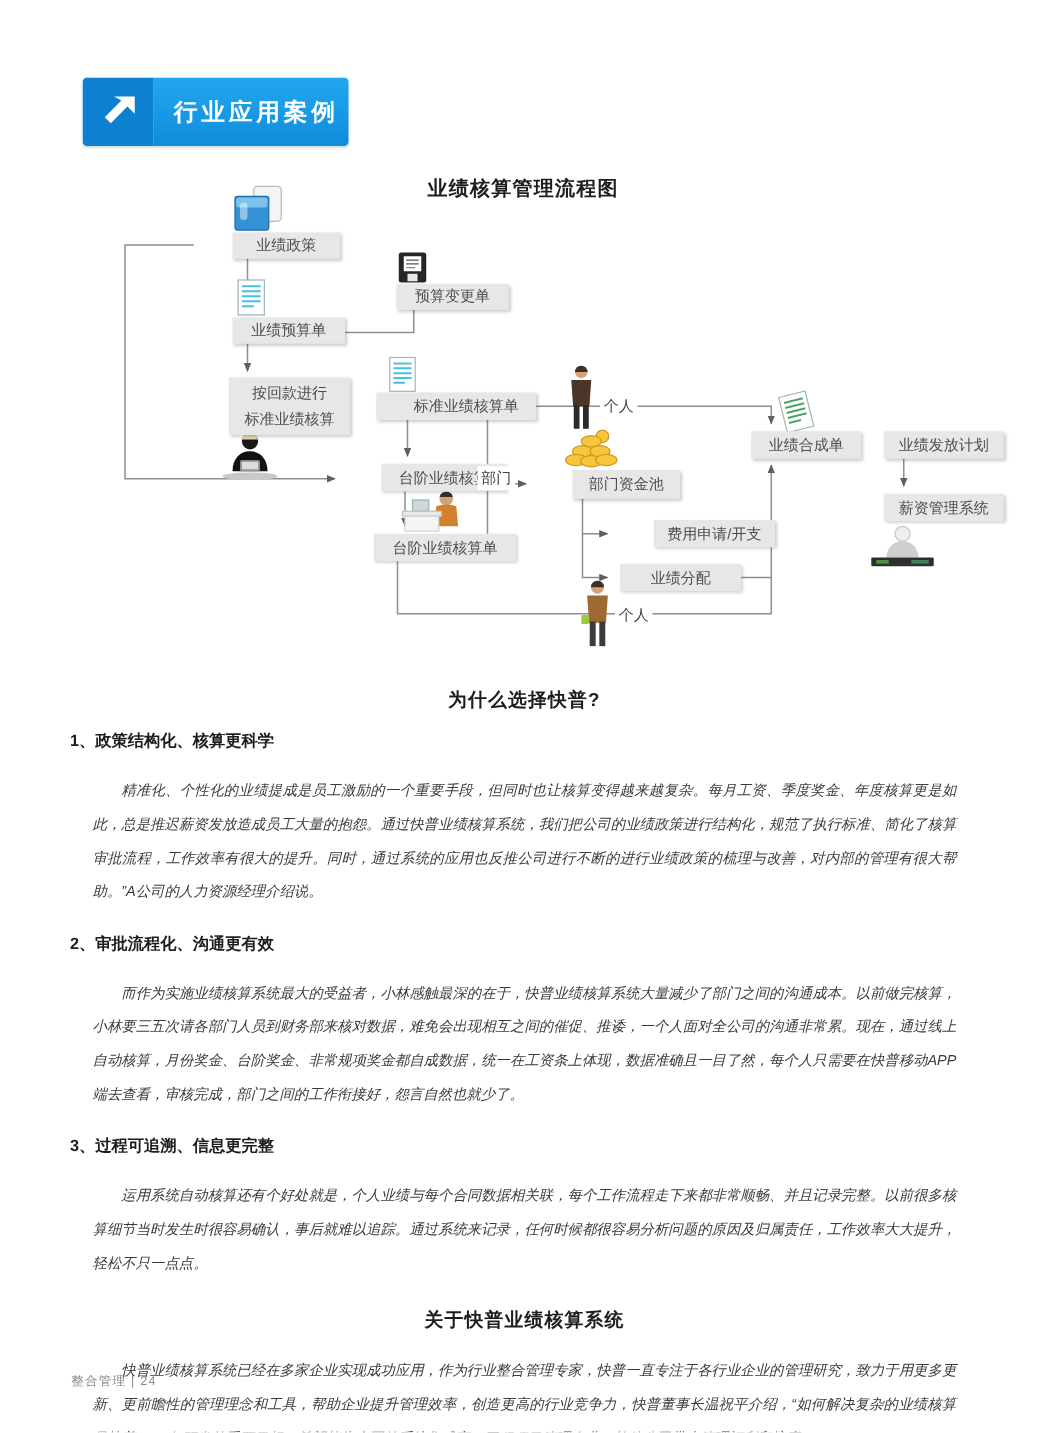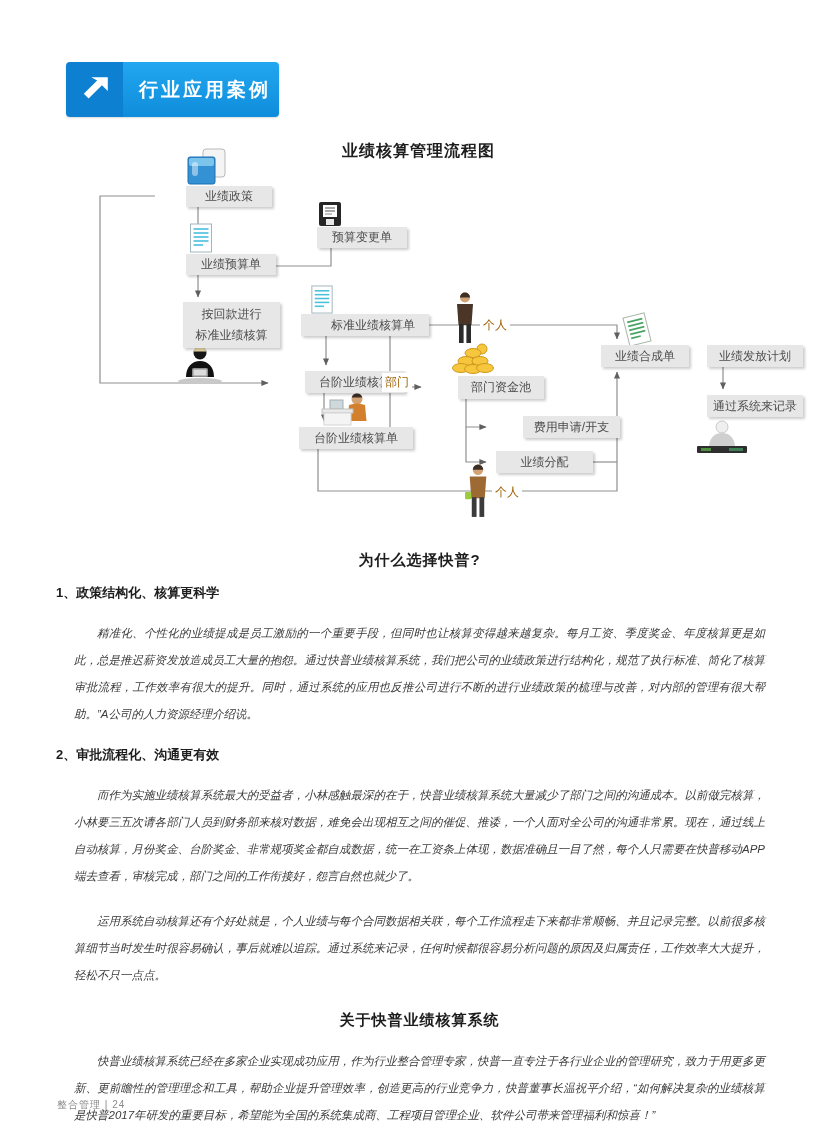--- a/index.html
+++ b/index.html
@@ -32,21 +32,21 @@
   .fc-lines { position:absolute; left:0; top:0; width:837px; height:540px; z-index:1; }
   .node {
     position:absolute; z-index:2; background:#e7e7e7; color:#4d4d4d;
     font-size:12px; display:flex; align-items:center; justify-content:center;
     text-align:center; box-shadow:1.5px 1.5px 2.5px rgba(0,0,0,.20);
     white-space:nowrap;
     margin-left:31px;
   }
   .node.two-line { flex-direction:column; line-height:21px; }
   .fc-label {
-    position:absolute; z-index:3; font-size:12px; color:#a16207;
+    position:absolute; z-index:3; font-size:12px; color:#404040;
     background:#ffffff; padding:1px 3px; white-space:nowrap;
   }
   .fc-icon { position:absolute; z-index:2; }
   .tilt { transform:rotate(-14deg); }
 
   
   .n-policy       { left:155px; top:186px; width:86px;  height:21px; }
   .n-budget-change{ left:286px; top:227px; width:90px;  height:21px; }
   .n-perf-budget  { left:155px; top:254px; width:90px;  height:21px; }
   .n-std-calc     { left:152px; top:302px; width:97px;  height:46px; }
@@ -247,35 +247,36 @@
     <span>标准业绩核算</span>
   </div>
   <div class="node n-std-sheet">标准业绩核算单</div>
   <div class="node n-step-calc">台阶业绩核算</div>
   <div class="node n-step-sheet">台阶业绩核算单</div>
   <div class="node n-dept-pool">部门资金池</div>
   <div class="node n-expense">费用申请/开支</div>
   <div class="node n-distribution">业绩分配</div>
   <div class="node n-composite">业绩合成单</div>
   <div class="node n-payout">业绩发放计划</div>
-  <div class="node n-salary">通过系统来记录</div>
+  <div class="node n-salary">薪资管理系统</div>
 
   <div class="fc-label l-dept">部门</div>
   <div class="fc-label l-person-top">个人</div>
   <div class="fc-label l-person-bottom">个人</div>
 
   <div class="content">
     <div class="sec-title">为什么选择快普?</div>
 
     <div class="num-heading">1、政策结构化、核算更科学</div>
     <p class="para">精准化、个性化的业绩提成是员工激励的一个重要手段，但同时也让核算变得越来越复杂。每月工资、季度奖金、年度核算更是如此，总是推迟薪资发放造成员工大量的抱怨。通过快普业绩核算系统，我们把公司的业绩政策进行结构化，规范了执行标准、简化了核算审批流程，工作效率有很大的提升。同时，通过系统的应用也反推公司进行不断的进行业绩政策的梳理与改善，对内部的管理有很大帮助。”A公司的人力资源经理介绍说。</p>
 
     <div class="num-heading">2、审批流程化、沟通更有效</div>
     <p class="para">而作为实施业绩核算系统最大的受益者，小林感触最深的在于，快普业绩核算系统大量减少了部门之间的沟通成本。以前做完核算，小林要三五次请各部门人员到财务部来核对数据，难免会出现相互之间的催促、推诿，一个人面对全公司的沟通非常累。现在，通过线上自动核算，月份奖金、台阶奖金、非常规项奖金都自成数据，统一在工资条上体现，数据准确且一目了然，每个人只需要在快普移动APP端去查看，审核完成，部门之间的工作衔接好，怨言自然也就少了。</p>
 
+    <div class="num-heading">3、过程可追溯、信息更完整</div>
     <p class="para">运用系统自动核算还有个好处就是，个人业绩与每个合同数据相关联，每个工作流程走下来都非常顺畅、并且记录完整。以前很多核算细节当时发生时很容易确认，事后就难以追踪。通过系统来记录，任何时候都很容易分析问题的原因及归属责任，工作效率大大提升，轻松不只一点点。</p>
 
     <div class="sec-title about-title">关于快普业绩核算系统</div>
     <p class="para">快普业绩核算系统已经在多家企业实现成功应用，作为行业整合管理专家，快普一直专注于各行业企业的管理研究，致力于用更多更新、更前瞻性的管理理念和工具，帮助企业提升管理效率，创造更高的行业竞争力，快普董事长温祝平介绍，“如何解决复杂的业绩核算是快普2017年研发的重要目标，希望能为全国的系统集成商、工程项目管理企业、软件公司带来管理福利和惊喜！”</p>
   </div>
 
   <div class="footer">整合管理 | 24</div>
 
 </div>
 

